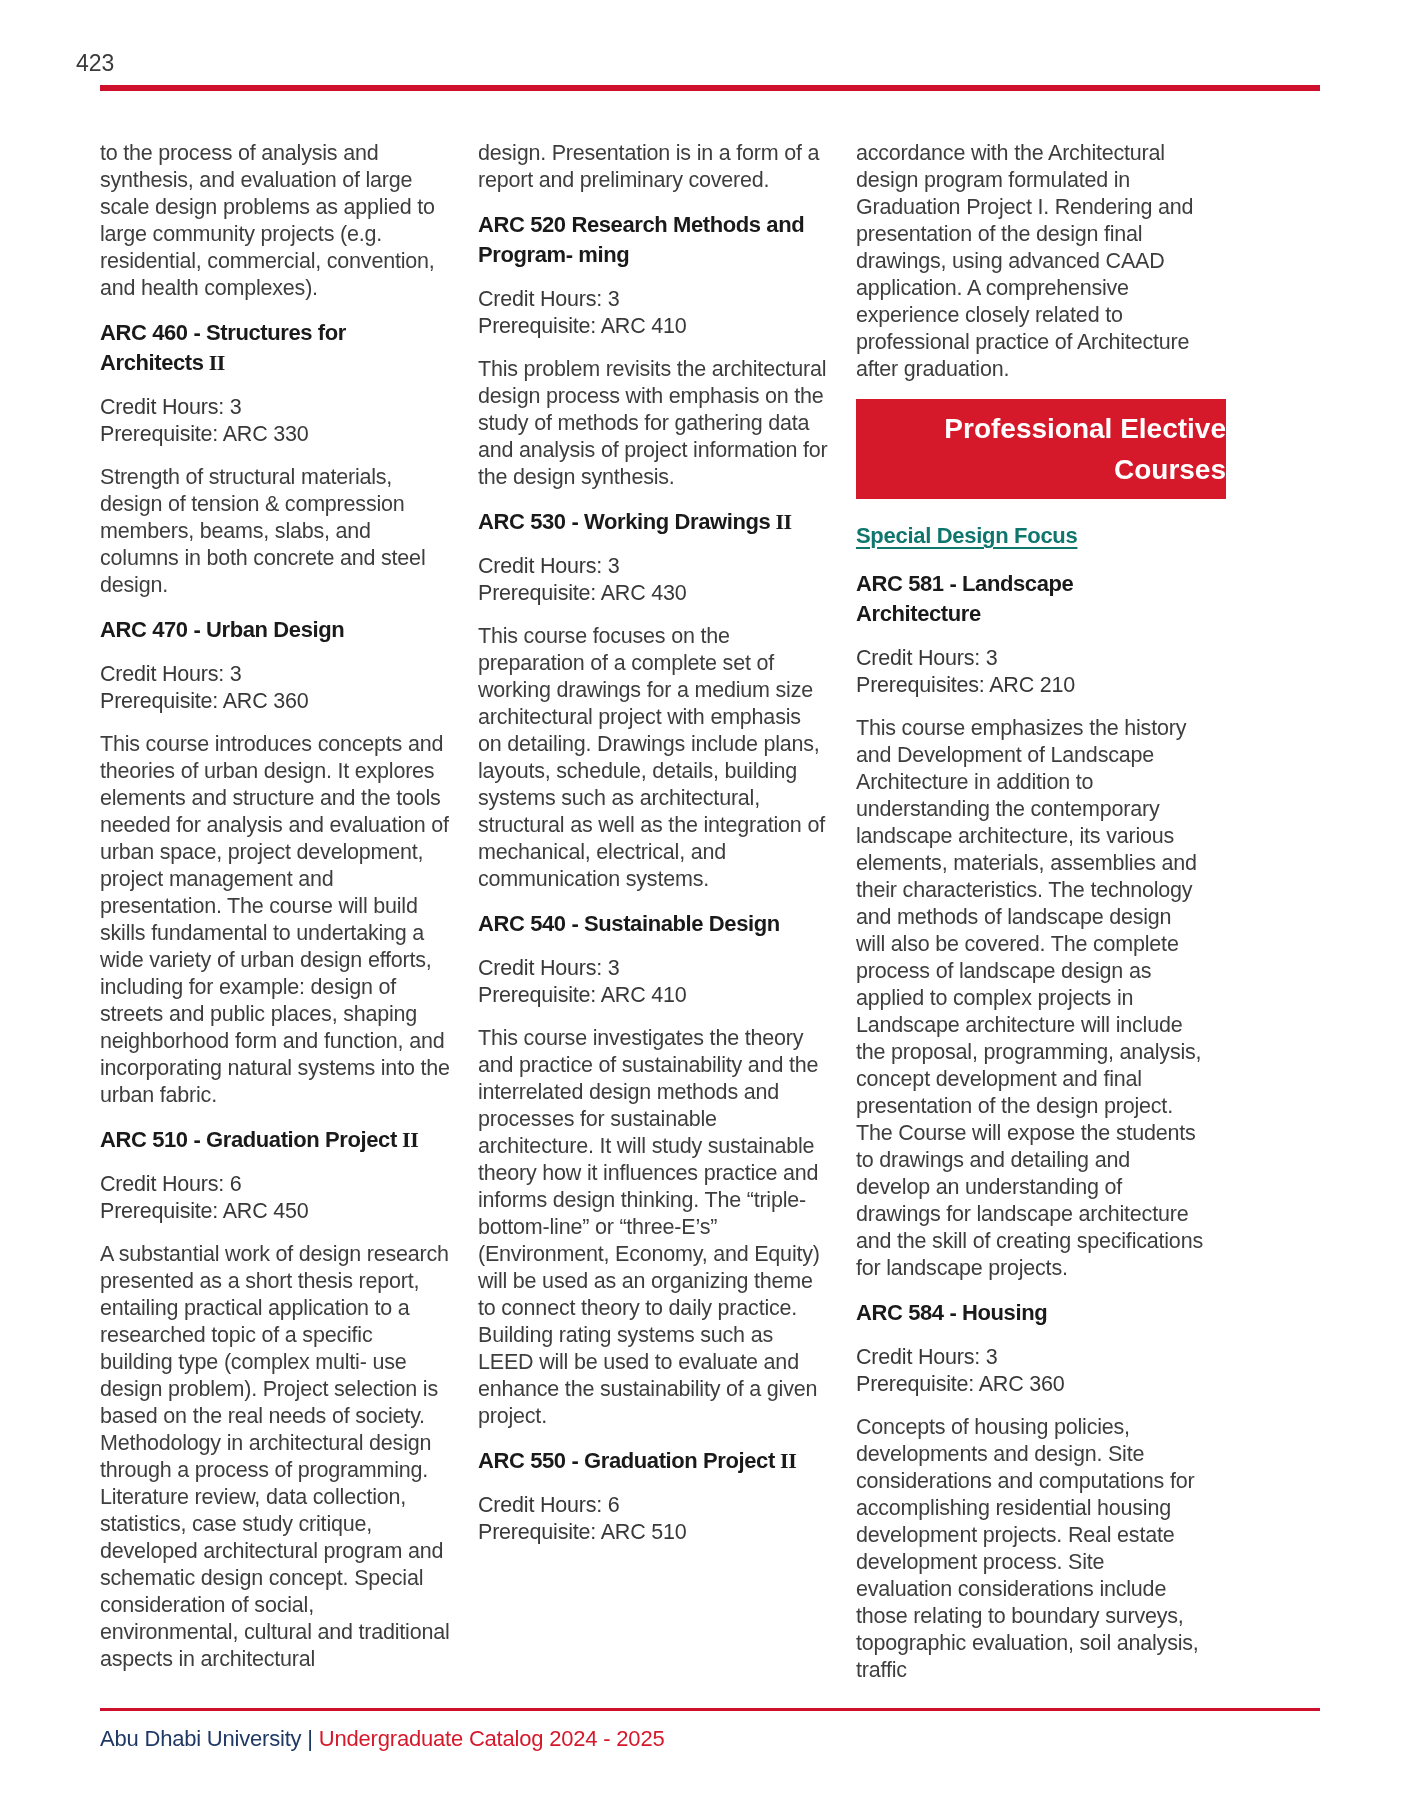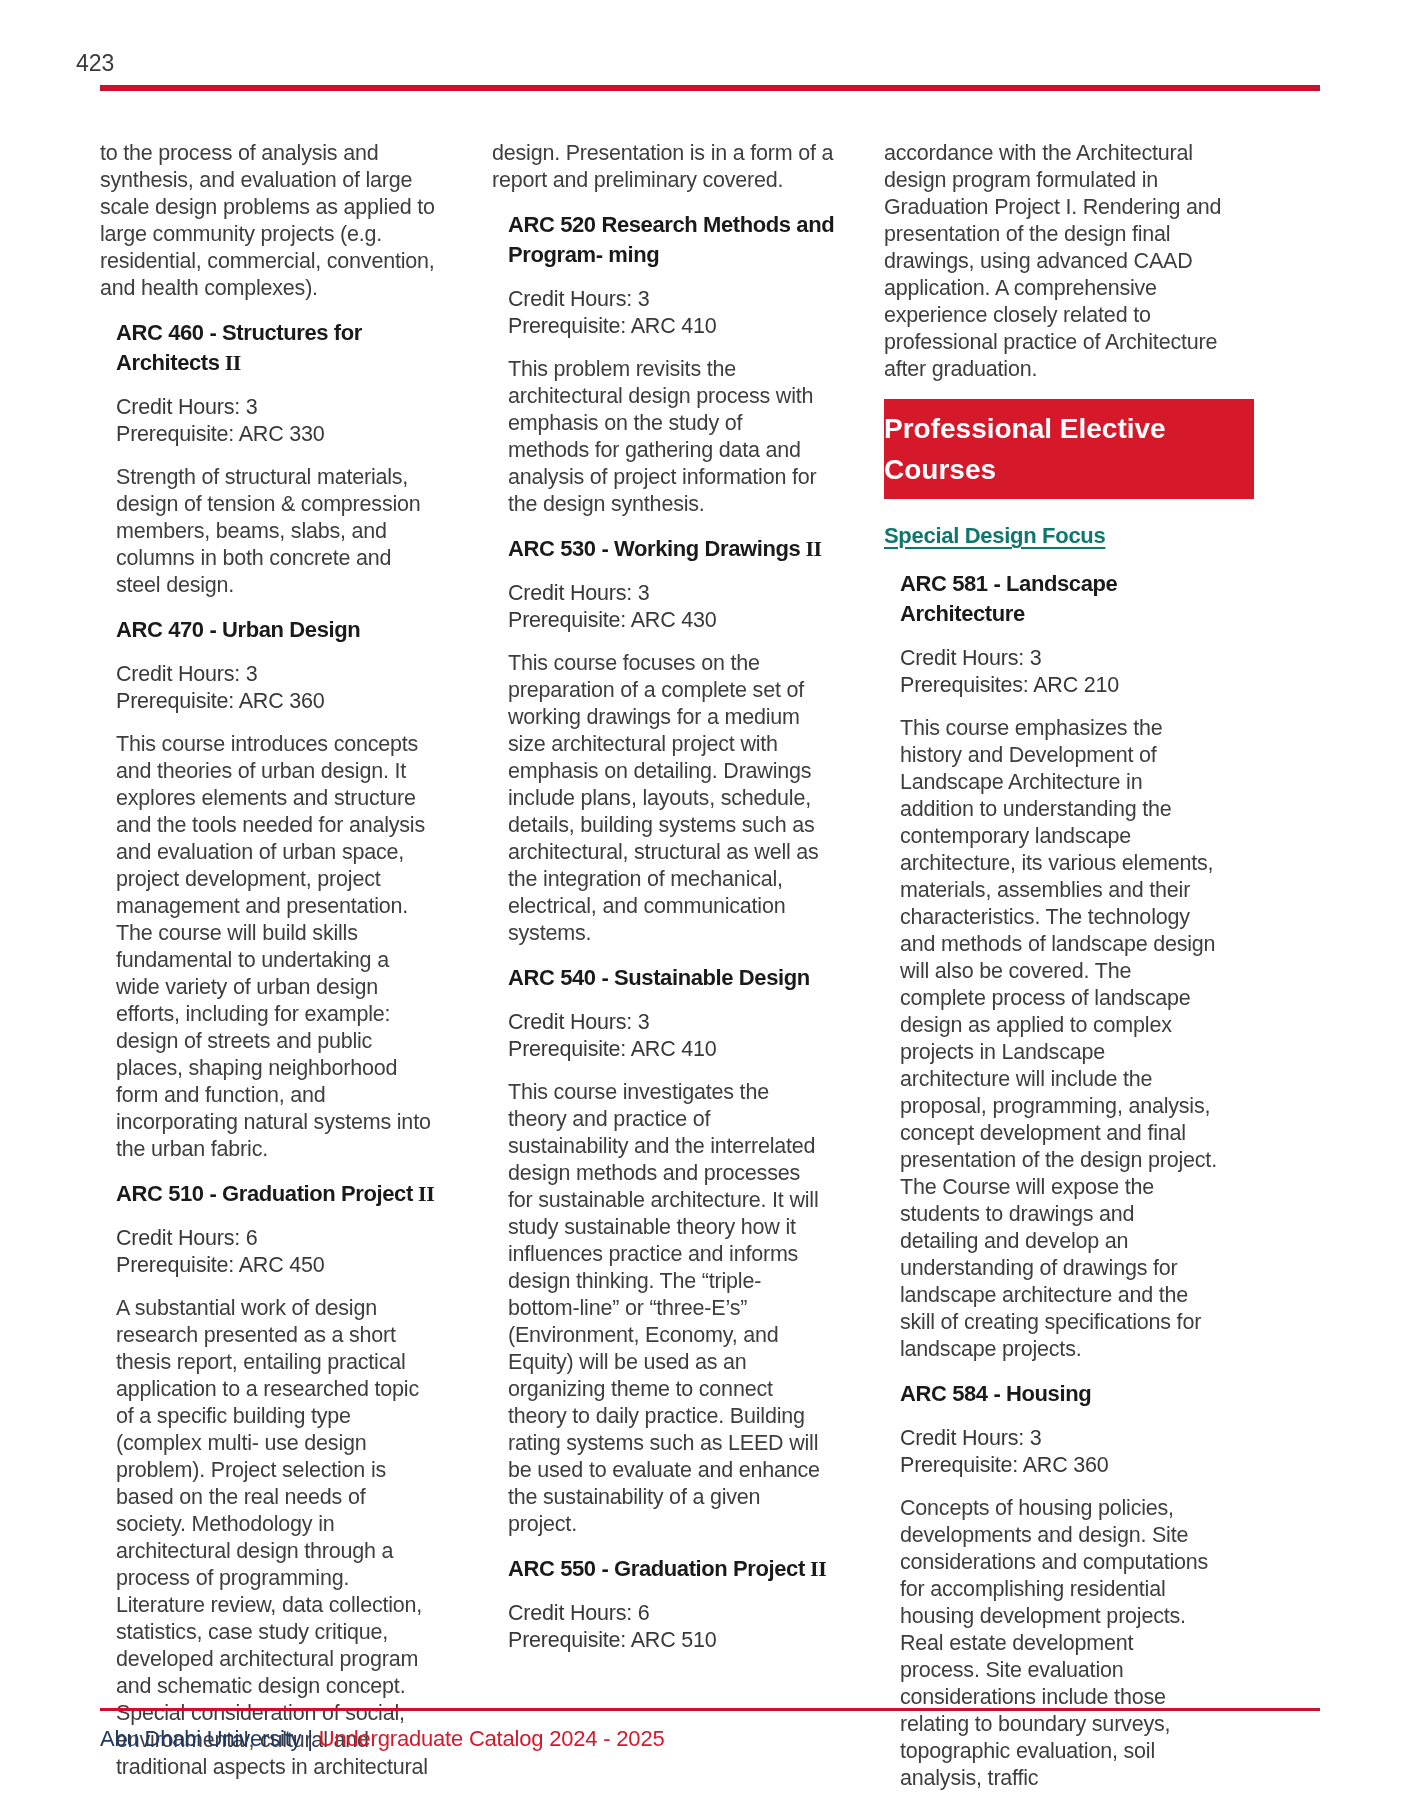--- a/index.html
+++ b/index.html
@@ -14,48 +14,48 @@
   
   .page-number{
     margin:50px 98px 8px 76px;
     font-size:23px;color:#3a3a3a;
   }
   .top-rule{
     margin:0 98px 0 100px;height:6px;background:#cf102d;
   }
   
   .columns{
-    display:flex;gap:42px;
+    display:flex;gap:28px;
     margin:49px 98px 0 100px;
   }
   .col{width:350px;flex:0 0 350px;}
   p.body{
     margin:0 0 16px 0;
     font-size:21.5px;line-height:27px;letter-spacing:-0.2px;
     color:#3e3e3e;
   }
-  .course{margin:16px;}
+  .course{margin:0;}
   .course-title{
     margin:4px 0 16px 0;
     font-size:22px;line-height:30px;font-weight:bold;
     color:#1a1a1a;letter-spacing:-0.4px;
   }
   .title-line{white-space:nowrap;}
   .suffix-serif{font-family:"Liberation Serif", serif;}
   .meta{
     margin:0 0 16px 0;
     font-size:21.5px;line-height:27px;letter-spacing:-0.2px;
     color:#383838;
   }
   
   .banner{
     width:370px;margin:6px -20px 22px 0;
     background:#d6182b;color:#ffffff;
     font-size:28px;line-height:41px;font-weight:bold;
-    text-align:left;padding:9px 0;
+    text-align:right;padding:9px 0;
     box-sizing:border-box;
   }
   .section-heading{
     margin:16px 0 18px 0;
     font-size:22px;line-height:30px;font-weight:bold;color:#0f766e;
     text-decoration:underline;text-decoration-thickness:2px;text-underline-offset:4px;
     letter-spacing:-0.3px;
   }
   
   .footer-rule{

